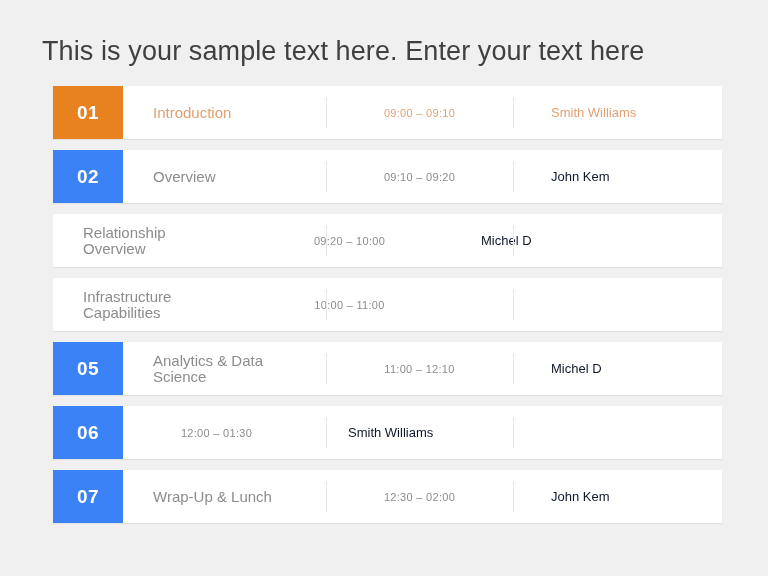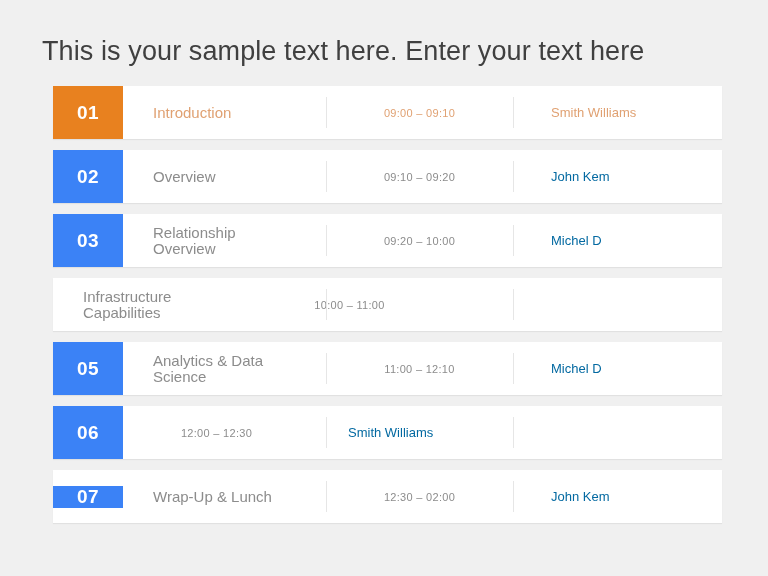--- a/index.html
+++ b/index.html
@@ -48,21 +48,21 @@
   .agenda-row {
     position: relative;
     display: flex;
     align-items: stretch;
     height: 53px;
     margin-bottom: 11px;
     background: #ffffff;
     box-shadow: 0 1px 1px rgba(0,0,0,0.06);
   }
 
-  .agenda-row:last-child { margin-bottom: 8px; align-items: center; }
+  .agenda-row:last-child { margin-bottom: 8px; }
 
   
   .row-num {
     flex: 0 0 70px;
     width: 70px;
     display: flex;
     align-items: center;
     justify-content: center;
     background: #3b82f6;
     color: #ffffff;
@@ -100,21 +100,21 @@
     letter-spacing: 0.3px;
   }
 
   
   .row-speaker {
     flex: 1 1 auto;
     display: flex;
     align-items: center;
     padding-left: 38px;
     font-size: 13px;
-    color: #0369a1;
+    color: #0f172a;
   }
 
   
   .agenda-row.active .row-topic,
   .agenda-row.active .row-time,
   .agenda-row.active .row-speaker {
     color: #e0a172;
   }
 
   
@@ -153,21 +153,20 @@
         <div class="row-num">02</div>
         <div class="row-topic">
           <span class="topic-line">Overview</span>
         </div>
         <div class="row-time">09:10 – 09:20</div>
         <div class="row-speaker">John Kem</div>
         <div class="divider d1"></div>
         <div class="divider d2"></div>
       </div>
       <div class="agenda-row">
-        <div class="row-num">03</div>
         <div class="row-topic">
           <span class="topic-line">Relationship</span>
           <span class="topic-line">Overview</span>
         </div>
         <div class="row-time">09:20 – 10:00</div>
         <div class="row-speaker">Michel D</div>
         <div class="divider d1"></div>
         <div class="divider d2"></div>
       </div>
       <div class="agenda-row">
@@ -185,21 +184,21 @@
           <span class="topic-line">Analytics &amp; Data</span>
           <span class="topic-line">Science</span>
         </div>
         <div class="row-time">11:00 – 12:10</div>
         <div class="row-speaker">Michel D</div>
         <div class="divider d1"></div>
         <div class="divider d2"></div>
       </div>
       <div class="agenda-row">
         <div class="row-num">06</div>
-        <div class="row-time">12:00 – 12:30</div>
+        <div class="row-time">12:00 – 01:30</div>
         <div class="row-speaker">Smith Williams</div>
         <div class="divider d1"></div>
         <div class="divider d2"></div>
       </div>
       <div class="agenda-row">
         <div class="row-num">07</div>
         <div class="row-topic">
           <span class="topic-line">Wrap-Up &amp; Lunch</span>
         </div>
         <div class="row-time">12:30 – 02:00</div>

